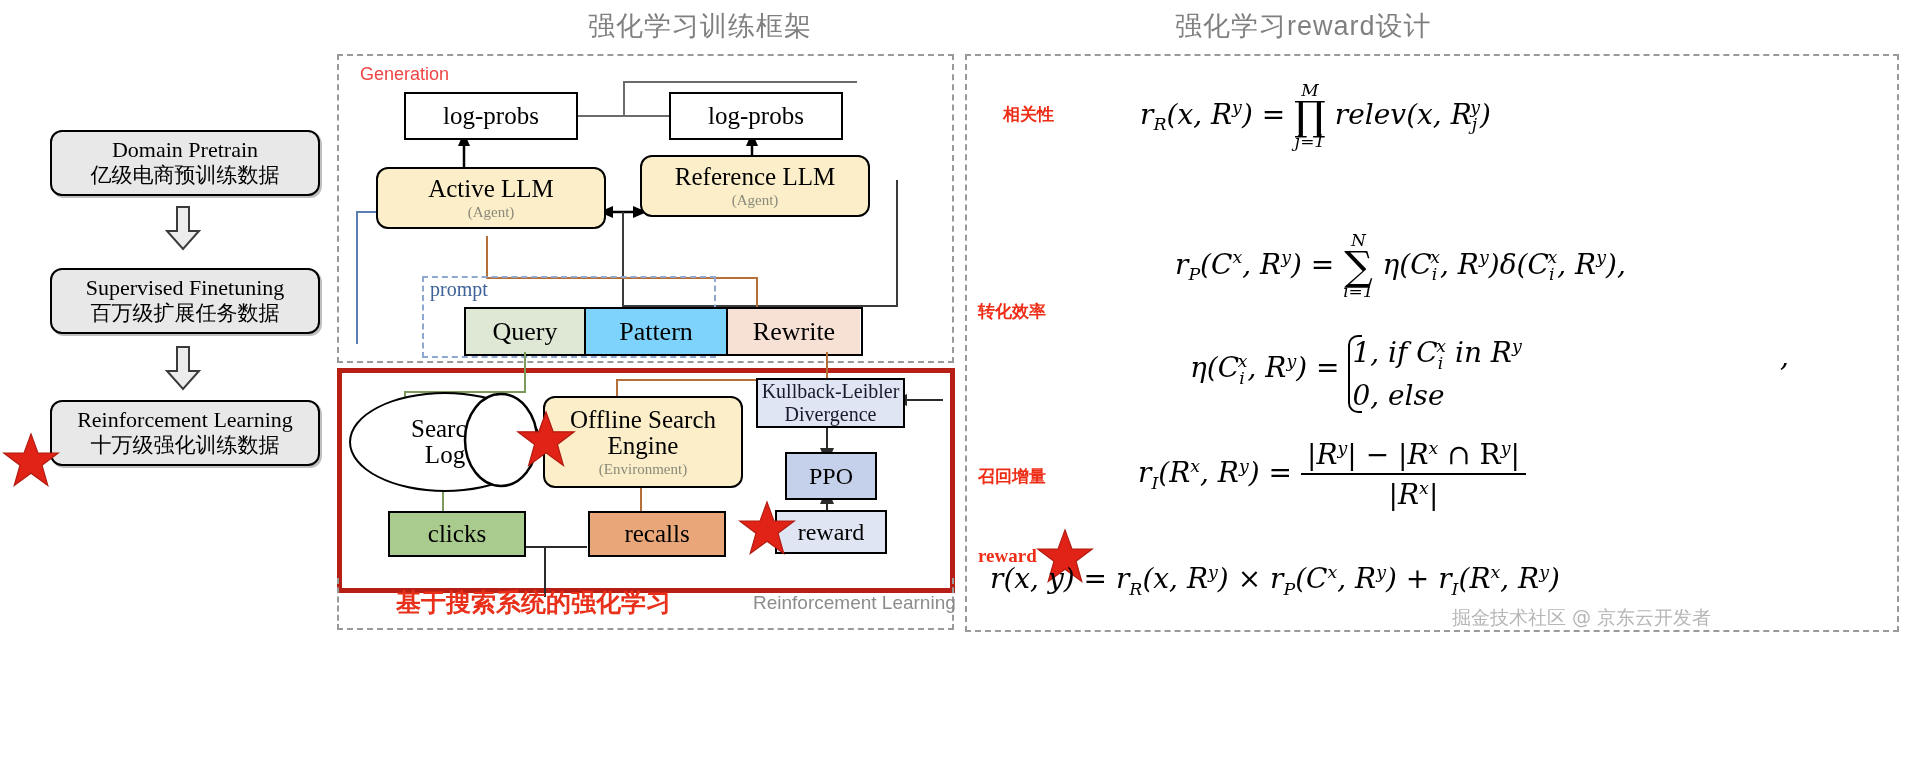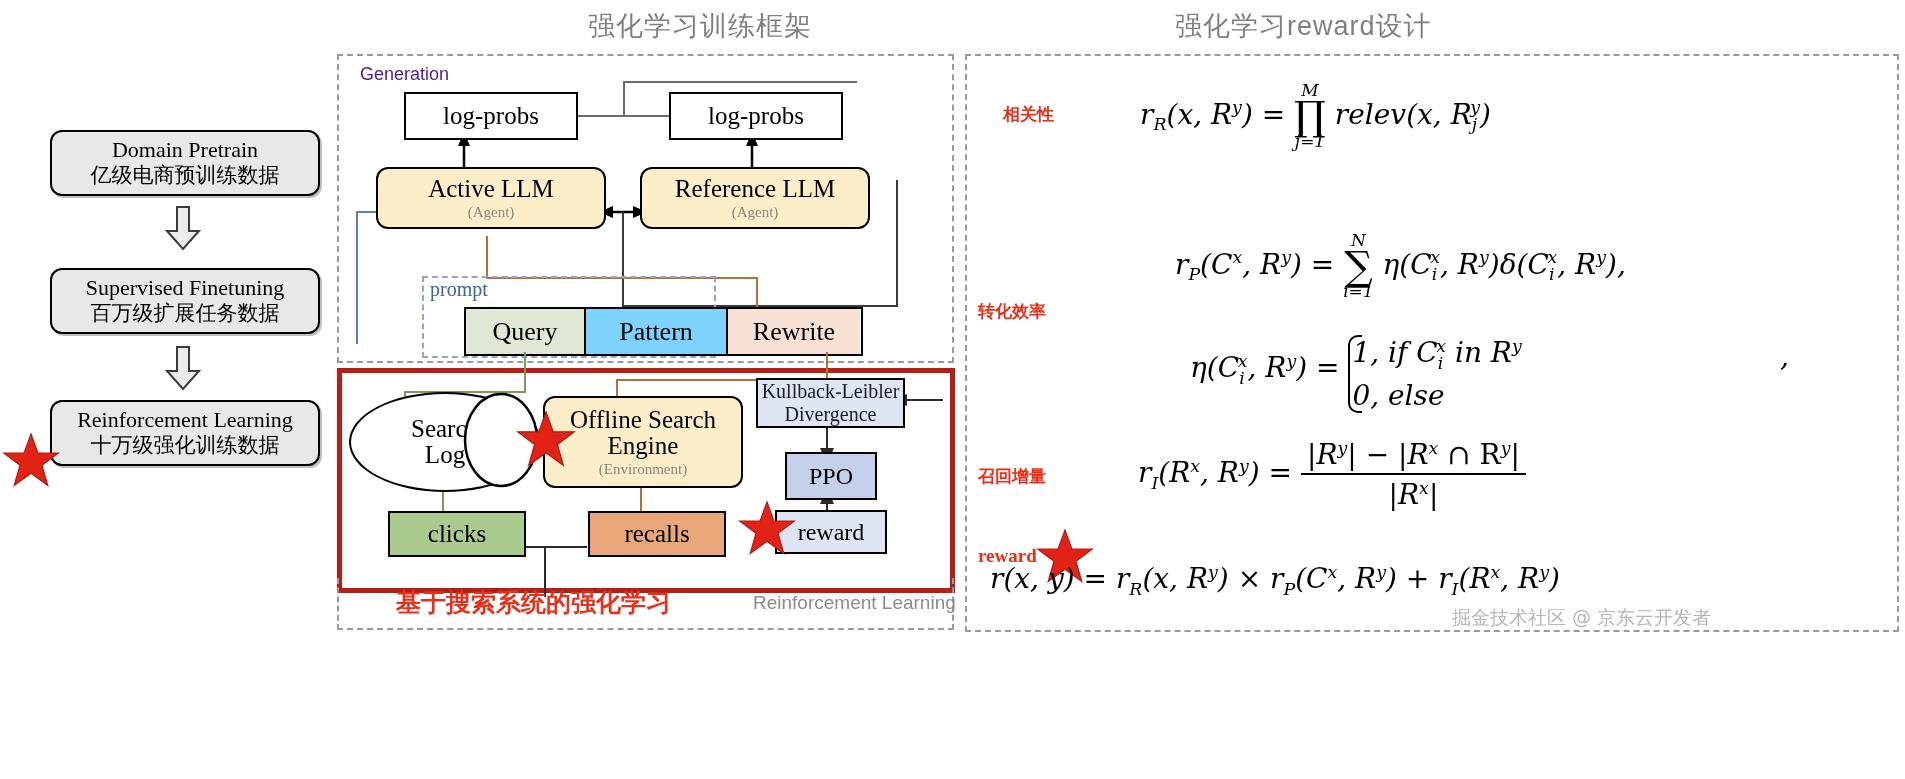--- a/index.html
+++ b/index.html
@@ -24,21 +24,21 @@
   .red-box{border:5px solid #b81f14;background:transparent;}
 
   
   .node{display:flex;flex-direction:column;align-items:center;justify-content:center;
         text-align:center;}
   .sq{border:2.5px solid #000;background:#fff;}
   .llm{border:2.5px solid #000;border-radius:12px;background:#fbeec8;}
   .lbl-en{font-size:25px;line-height:1.06;white-space:nowrap;}
   .sub-agent{font-size:15px;color:#8a8a7a;line-height:1.1;margin-top:1px;}
 
-  .small-note{font-family:"Liberation Sans",sans-serif;font-size:18px;color:#4c1d95;}
+  .small-note{font-family:"Liberation Sans",sans-serif;font-size:18px;color:#ef4444;}
   .prompt-lbl{font-size:20px;color:#3d6298;font-family:"Liberation Serif",serif;}
 
   
   .qpr{display:flex;border:2.5px solid #000;}
   .qpr > div{display:flex;align-items:center;justify-content:center;font-size:26px;
              border-right:2.5px solid #000;}
   .qpr > div:last-child{border-right:none;}
 
   
   .cyl{border:2.5px solid #000;border-radius:50%/50%;background:#fff;}
@@ -145,21 +145,21 @@
   <div class="lbl-en">log-probs</div>
 </div>
 <div class="abs node sq" style="left:669px;top:92px;width:170px;height:44px;">
   <div class="lbl-en">log-probs</div>
 </div>
 
 <div class="abs node llm" style="left:376px;top:167px;width:226px;height:58px;">
   <div class="lbl-en">Active LLM</div>
   <div class="sub-agent">(Agent)</div>
 </div>
-<div class="abs node llm" style="left:640px;top:167px;width:226px;height:58px;">
+<div class="abs node llm" style="left:640px;top:155px;width:226px;height:58px;">
   <div class="lbl-en">Reference LLM</div>
   <div class="sub-agent">(Agent)</div>
 </div>
 
 <div class="abs dashed-blue" style="left:422px;top:276px;width:290px;height:78px;"></div>
 <div class="abs prompt-lbl" style="left:430px;top:278px;">prompt</div>
 
 <div class="abs qpr" style="left:464px;top:307px;width:395px;height:45px;">
   <div style="width:118px;background:#dfe7d5;">Query</div>
   <div style="width:140px;background:#7dd3fc;">Pattern</div>

